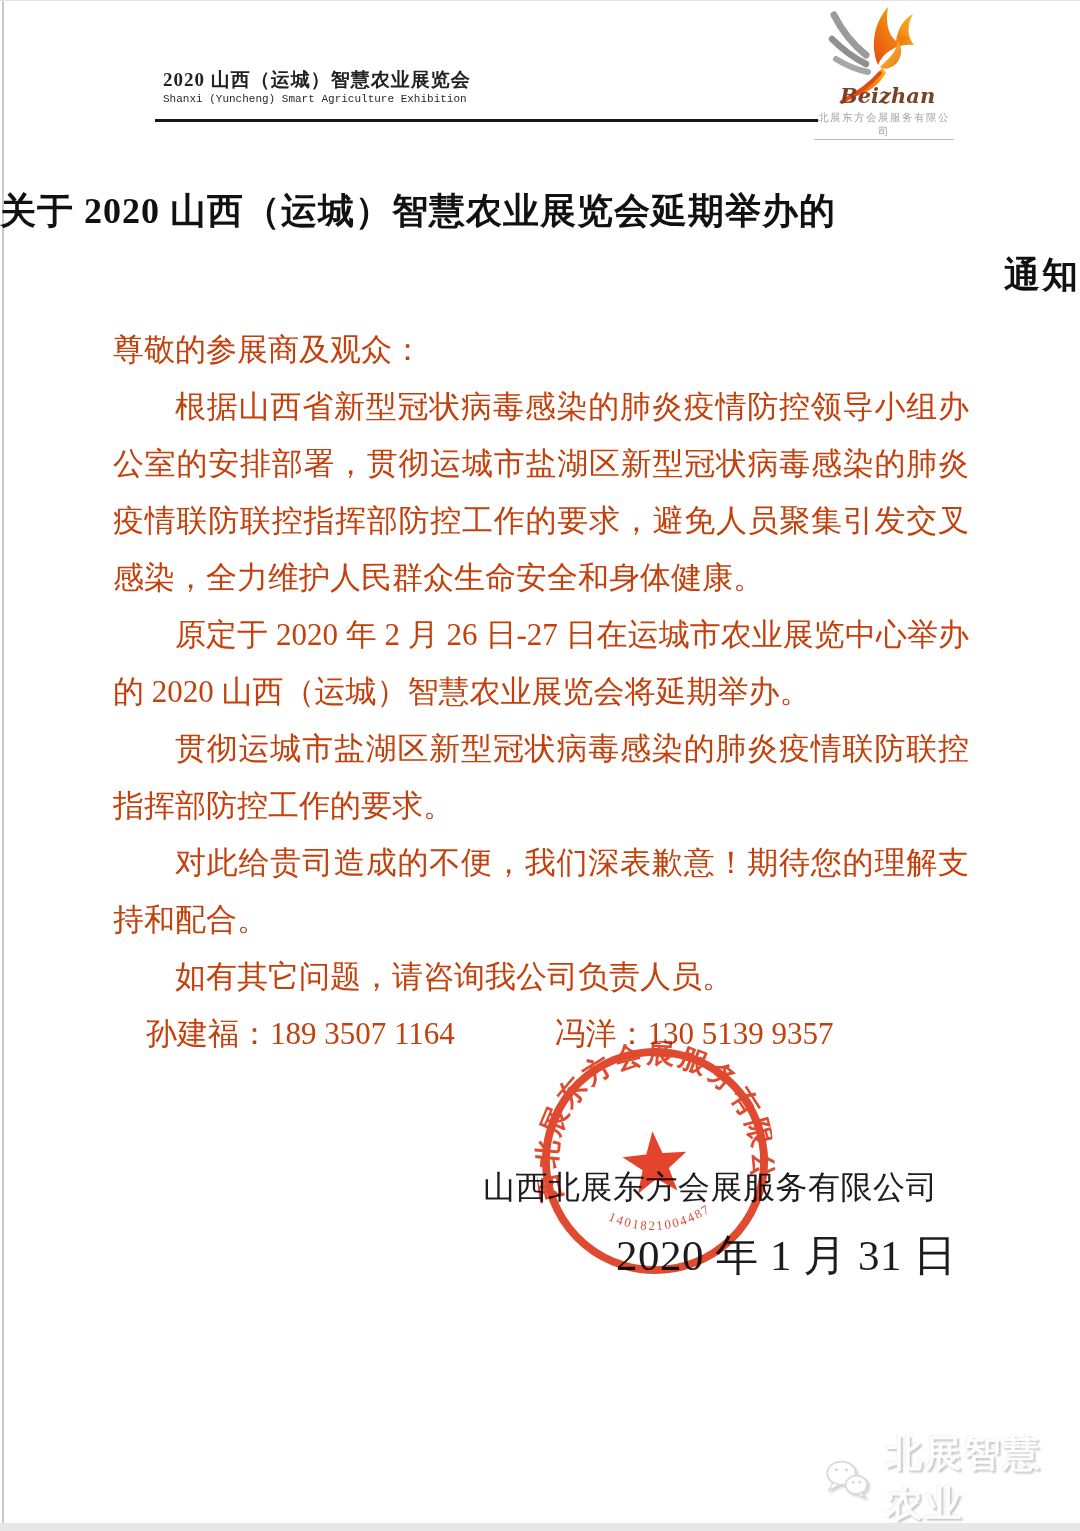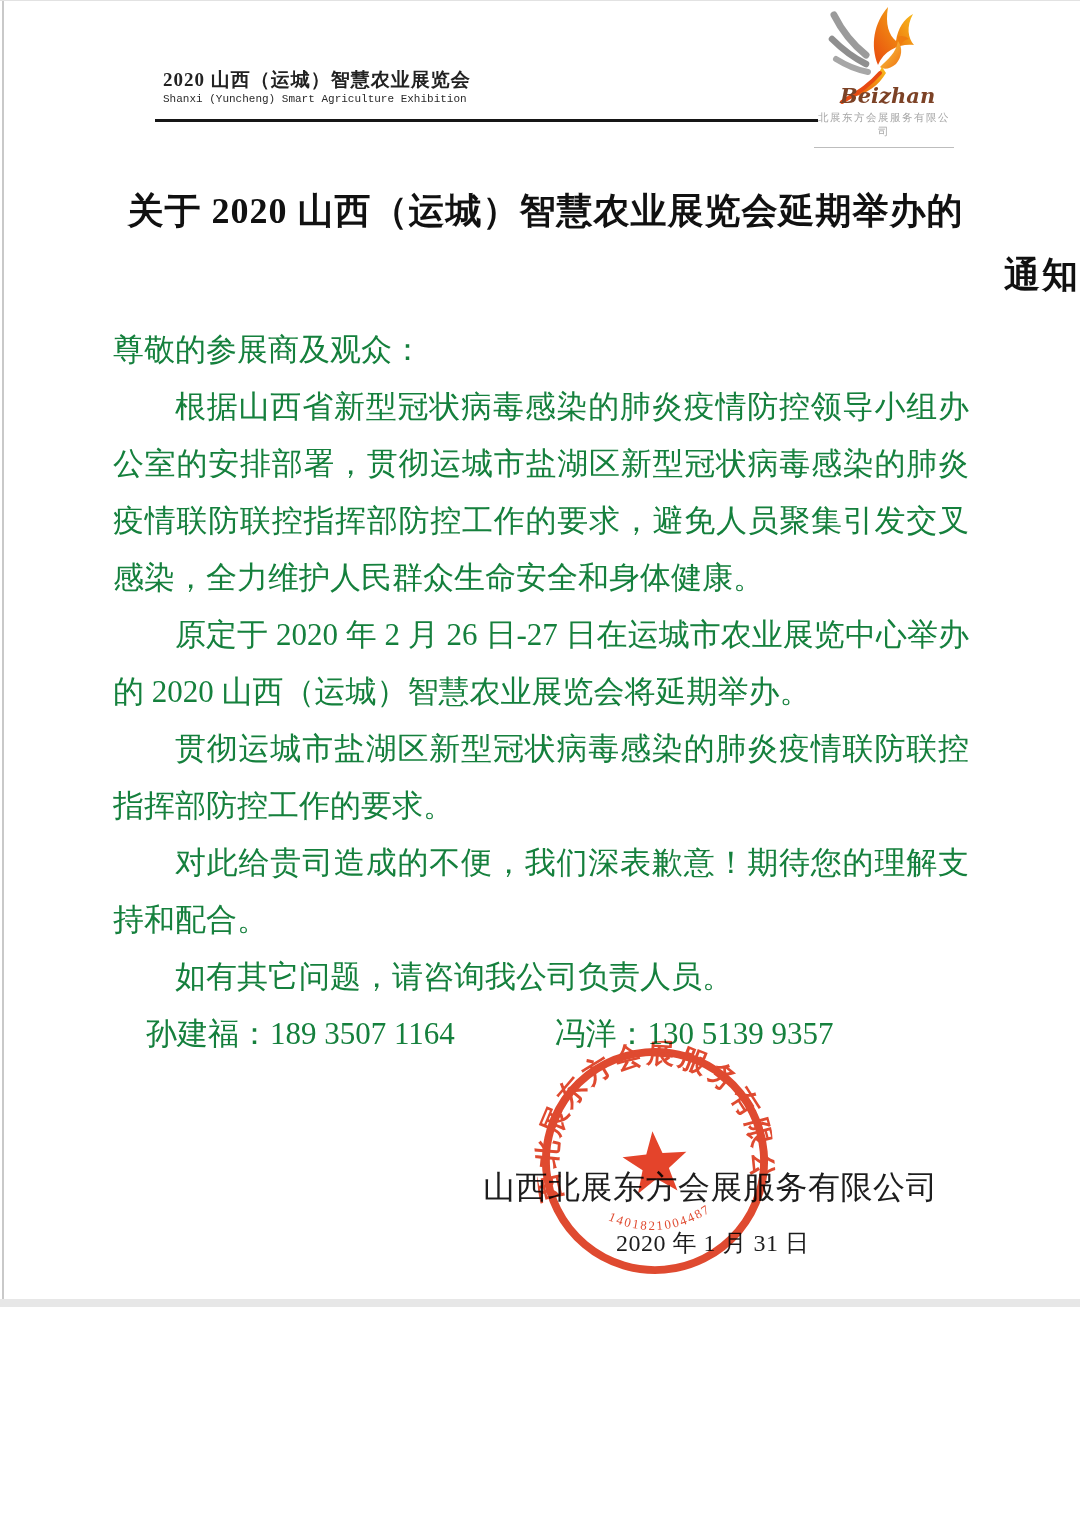--- a/index.html
+++ b/index.html
@@ -1,18 +1,18 @@
 <!DOCTYPE html>
 <html><head>
 <meta charset="utf-8">
 <style>
   * { margin:0; padding:0; box-sizing:border-box; }
   html,body { background:#ffffff; }
   .page {
-    position:relative; width:1080px; height:1307px; margin:0 auto;
+    position:relative; width:1080px; height:1531px; margin:0 auto;
     background:#ffffff; overflow:hidden;
     font-family:"Liberation Serif","DejaVu Serif",serif; color:#1c1c1c;
     border-top:1px solid #e2e2e2;
   }
   .left-edge { position:absolute; left:2px; top:0; width:2px; height:100%; background:#c9c9c9; }
 
   
   .header-zh {
     position:absolute; left:163px; top:66px; font-size:19px; font-weight:700;
     letter-spacing:1px; color:#222;
@@ -25,47 +25,47 @@
 
   .logo-box { position:absolute; left:820px; top:2px; width:120px; height:104px; }
   .logo-script {
     position:absolute; left:840px; top:82px; width:100px; text-align:left;
     font-style:italic; font-weight:700; font-size:21px; color:#7c4226;
     font-family:"DejaVu Serif","Liberation Serif",serif;
   }
   .logo-company {
     position:absolute; left:814px; top:110px; width:140px; text-align:center;
     font-size:10.5px; color:#a6a6a6; letter-spacing:1.5px;
-    border-bottom:1px solid #bdbdbd; padding-bottom:8px;
+    border-bottom:1px solid #bdbdbd; padding-bottom:0;
     font-family:"Liberation Sans",sans-serif;
   }
 
   
   .title-l1 {
-    position:absolute; left:0; top:186px; width:100%; text-align:center;
-    font-size:36px; font-weight:700; letter-spacing:1px; color:#111;padding-left:11px;
+    position:absolute; left:0; top:186px; width:100%; text-align:left;
+    font-size:36px; font-weight:700; letter-spacing:1px; color:#111;
   }
   .title-l2 {
     position:absolute; left:0; top:250px; width:100%; text-align:right;
     font-size:36px; font-weight:700; letter-spacing:2px; color:#111;
   }
 
   
   .body-block {
     position:absolute; left:113px; top:320px; width:856px;
-    font-size:31px; line-height:57px; text-align:justify; color:#15803d;
+    font-size:31px; line-height:57px; text-align:justify; color:#c2410c;
   }
   .body-block p { margin:0; }
   .body-block p.para { text-indent:2em; }
   .contacts { padding-left:33px; white-space:nowrap; }
   .contact-2 { margin-left:92px; }
 
   
   .sig-company { position:absolute; left:483px; top:1165px; font-size:32px; color:#1d1d1d; letter-spacing:0.5px; }
-  .sig-date    { position:absolute; left:616px; top:1226px; font-size:24px; color:#1d1d1d; letter-spacing:0.5px; }
+  .sig-date    { position:absolute; left:616px; top:1226px; font-size:43px; color:#1d1d1d; letter-spacing:0.5px; }
 
   
   .seal {
     position:absolute; left:536px; top:1041px; width:238px; height:238px;
     mix-blend-mode:multiply; opacity:0.92; transform:rotate(-5deg);
   }
   .seal text { font-family:"Liberation Serif","DejaVu Serif",serif; }
 
   
   .footer-mark {

